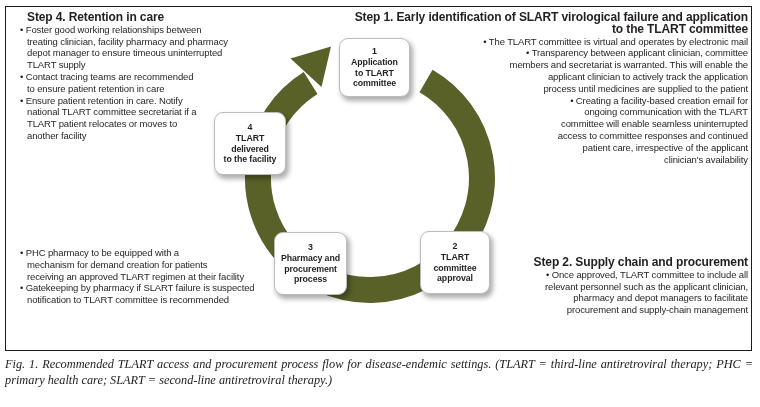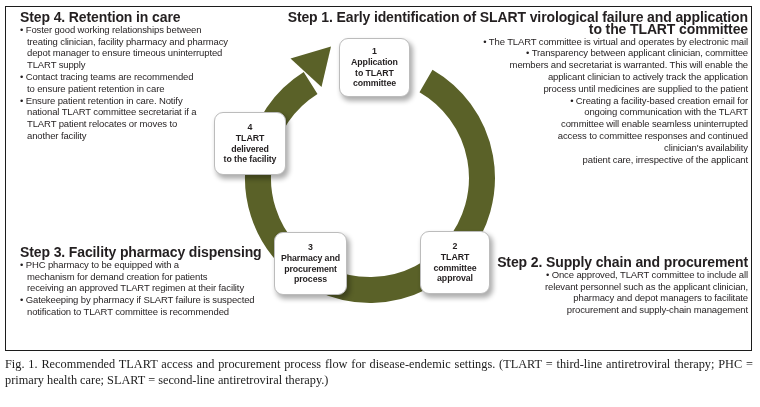--- a/index.html
+++ b/index.html
@@ -8,21 +8,21 @@
     font-family:"Liberation Sans",sans-serif;color:#231f20;
   }
   .frame{
     position:absolute;left:5px;top:6px;width:745px;height:343px;
     border:1.5px solid #1c1c1c;background:#fff;
   }
   svg.diagram{position:absolute;left:0;top:0;width:760px;height:407px;}
 
   
   .step{position:absolute;font-size:9.5px;line-height:11.8px;letter-spacing:-0.12px;}
-  .step .step-title{font-weight:bold;font-size:14px;}
+  .step .step-title{font-weight:bold;font-size:12px;margin-left:7px;}
   .step .line{white-space:nowrap;}
   .step.left .bullet .cont{margin-left:7px;}
   .step.right{text-align:right;}
   #step-1{right:12px;top:12px;}
   #step-4{left:20px;top:12px;}
   #step-2{right:12px;top:257px;}
   #step-3{left:20px;top:247px;}
 
   
   .node{
@@ -31,21 +31,21 @@
     font-weight:bold;font-size:8.8px;line-height:10.8px;letter-spacing:-0.1px;
     text-align:center;display:flex;flex-direction:column;justify-content:center;
   }
   #node-1{left:339px;top:38px;width:69px;height:57px;}
   #node-2{left:420px;top:231px;width:68px;height:61px;}
   #node-3{left:274px;top:232px;width:71px;height:61px;}
   #node-4{left:214px;top:112px;width:70px;height:61px;}
 
   .caption{
     position:absolute;left:5px;top:357px;width:748px;
-    font-family:"Liberation Serif",serif;
+    font-family:"Liberation Serif",serif;font-style:italic;
     font-size:12.3px;line-height:15.5px;text-align:justify;color:#1c1c1c;
   }
 </style>
 </head>
 <body>
 
 <div class="page">
 
   <div class="frame"></div>
 
@@ -91,39 +91,36 @@
         <div class="line first">• Transparency between applicant clinician, committee</div>
         <div class="line cont">members and secretariat is warranted. This will enable the</div>
         <div class="line cont">applicant clinician to actively track the application</div>
         <div class="line cont">process until medicines are supplied to the patient</div>
       </div>
       <div class="bullet">
         <div class="line first">• Creating a facility-based creation email for</div>
         <div class="line cont">ongoing communication with the TLART</div>
         <div class="line cont">committee will enable seamless uninterrupted</div>
         <div class="line cont">access to committee responses and continued</div>
+        <div class="line cont">patient care, irrespective of the applicant</div>
         <div class="line cont">clinician's availability</div>
-        <div class="line cont">patient care, irrespective of the applicant</div>
       </div>
     </div>
   <div class="step right" id="step-2">
       <div class="step-title">
         <div class="line">Step 2. Supply chain and procurement</div>
       </div>
       <div class="bullet">
         <div class="line first">• Once approved, TLART committee to include all</div>
         <div class="line cont">relevant personnel such as the applicant clinician,</div>
         <div class="line cont">pharmacy and depot managers to facilitate</div>
         <div class="line cont">procurement and supply-chain management</div>
       </div>
     </div>
   <div class="step left" id="step-3">
-      <div class="step-title">
-        <div class="line">Step 3. Facility pharmacy dispensing</div>
-      </div>
       <div class="bullet">
         <div class="line first">• PHC pharmacy to be equipped with a</div>
         <div class="line cont">mechanism for demand creation for patients</div>
         <div class="line cont">receiving an approved  TLART regimen at their facility</div>
       </div>
       <div class="bullet">
         <div class="line first">• Gatekeeping by pharmacy if SLART failure is suspected</div>
         <div class="line cont">notification to TLART committee is recommended</div>
       </div>
     </div>

